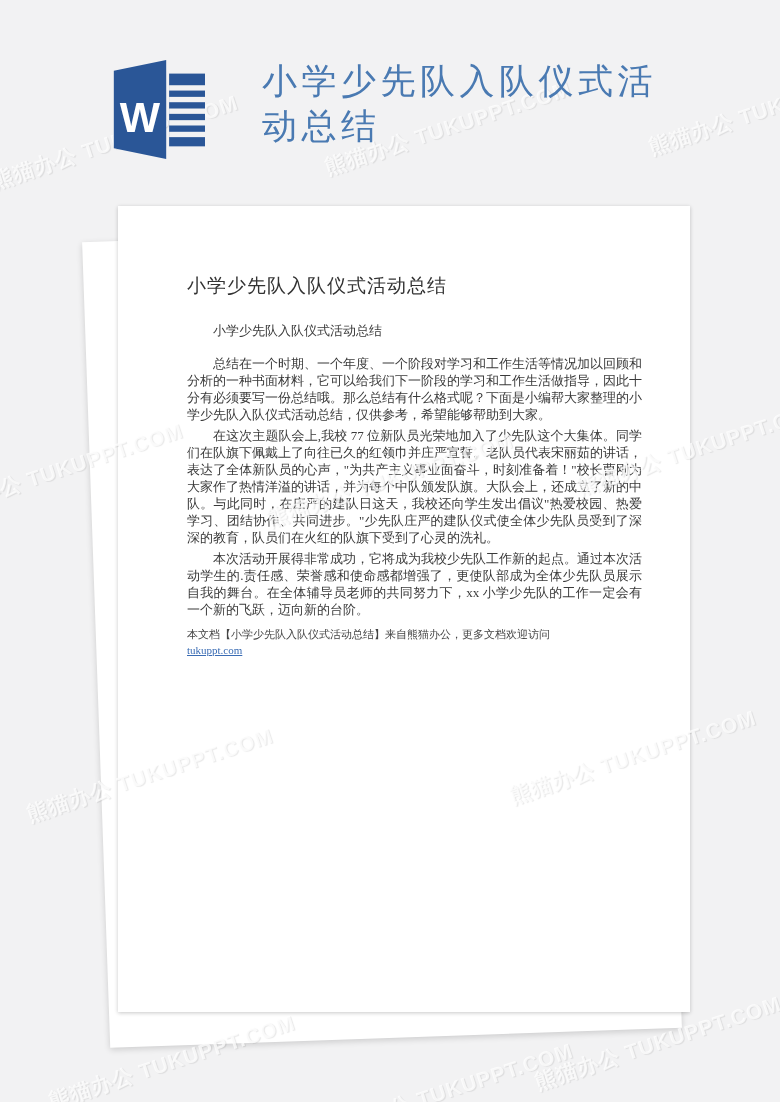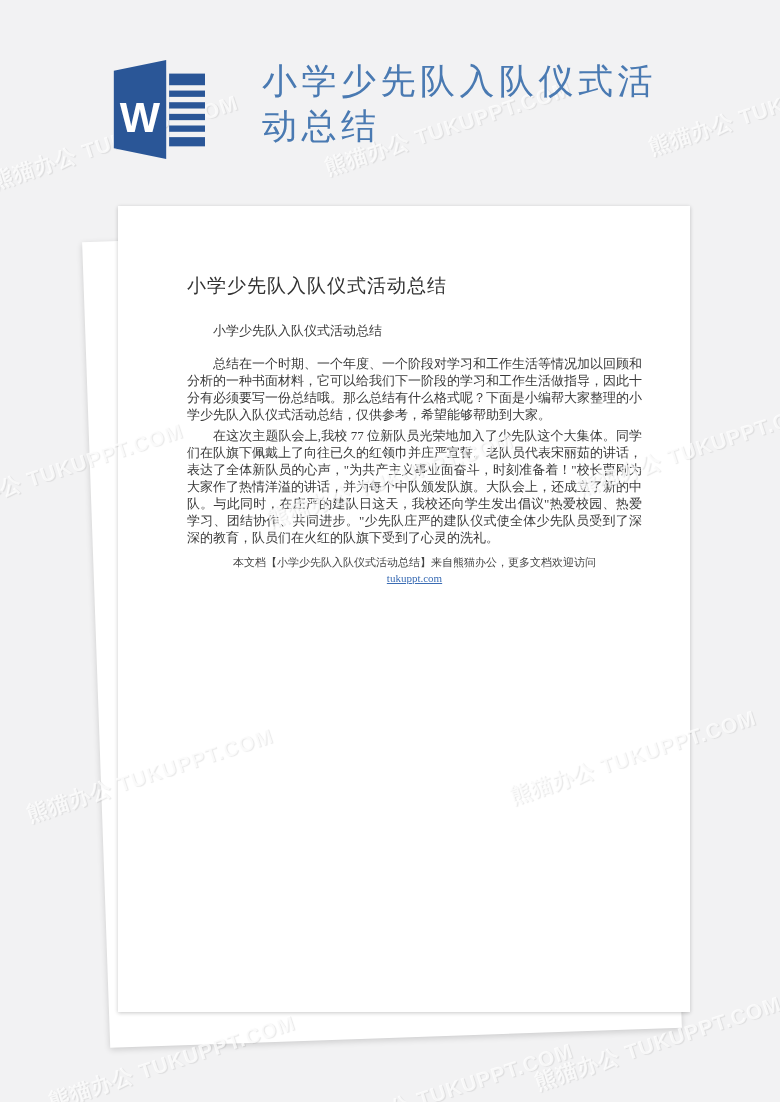--- a/index.html
+++ b/index.html
@@ -67,21 +67,20 @@
     margin:0 0 4px 0;
     text-indent:2em;
     text-align:justify;
     color:#3a3a3a;
   }
   .doc-footer{
     margin-top:8px;
     font-size:11px;
     line-height:16px;
     color:#444444;
-    text-align:center;
   }
   .doc-footer-link{
     display:inline-block;
     font-size:11px;
     color:#3a6cb4;
     text-decoration:underline;
   }
   
   .wm{
     position:absolute;
@@ -129,17 +128,18 @@
   <div class="header-title">小学少先队入队仪式活动总结</div>
 </div>
 
 <div class="page-back"></div>
 
 <div class="page-main">
   <h1 class="doc-title">小学少先队入队仪式活动总结</h1>
   <p class="doc-subtitle">小学少先队入队仪式活动总结</p>
   <p class="para">总结在一个时期、一个年度、一个阶段对学习和工作生活等情况加以回顾和分析的一种书面材料，它可以给我们下一阶段的学习和工作生活做指导，因此十分有必须要写一份总结哦。那么总结有什么格式呢？下面是小编帮大家整理的小学少先队入队仪式活动总结，仅供参考，希望能够帮助到大家。</p>
   <p class="para">在这次主题队会上,我校 77 位新队员光荣地加入了少先队这个大集体。同学们在队旗下佩戴上了向往已久的红领巾并庄严宣誓。老队员代表宋丽茹的讲话，表达了全体新队员的心声，"为共产主义事业面奋斗，时刻准备着！"校长曹刚为大家作了热情洋溢的讲话，并为每个中队颁发队旗。大队会上，还成立了新的中队。与此同时，在庄严的建队日这天，我校还向学生发出倡议"热爱校园、热爱学习、团结协作、共同进步。"少先队庄严的建队仪式使全体少先队员受到了深深的教育，队员们在火红的队旗下受到了心灵的洗礼。</p>
+  <p class="para">本次活动开展得非常成功，它将成为我校少先队工作新的起点。通过本次活动学生的.责任感、荣誉感和使命感都增强了，更使队部成为全体少先队员展示自我的舞台。在全体辅导员老师的共同努力下，xx 小学少先队的工作一定会有一个新的飞跃，迈向新的台阶。</p>
   <div class="doc-footer">
     <div>本文档【小学少先队入队仪式活动总结】来自熊猫办公，更多文档欢迎访问</div>
     <a href="#" class="doc-footer-link">tukuppt.com</a>
   </div>
 </div>
 
 </body></html>

